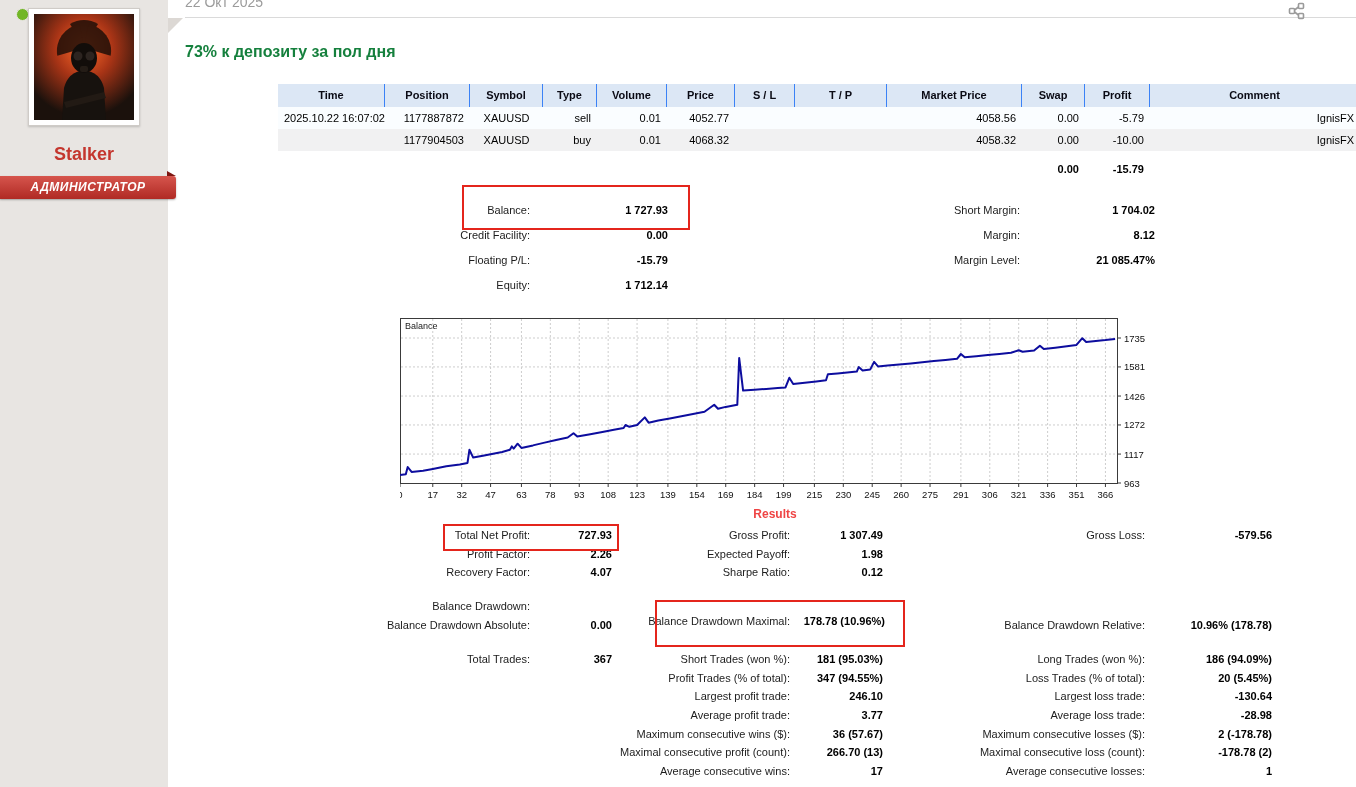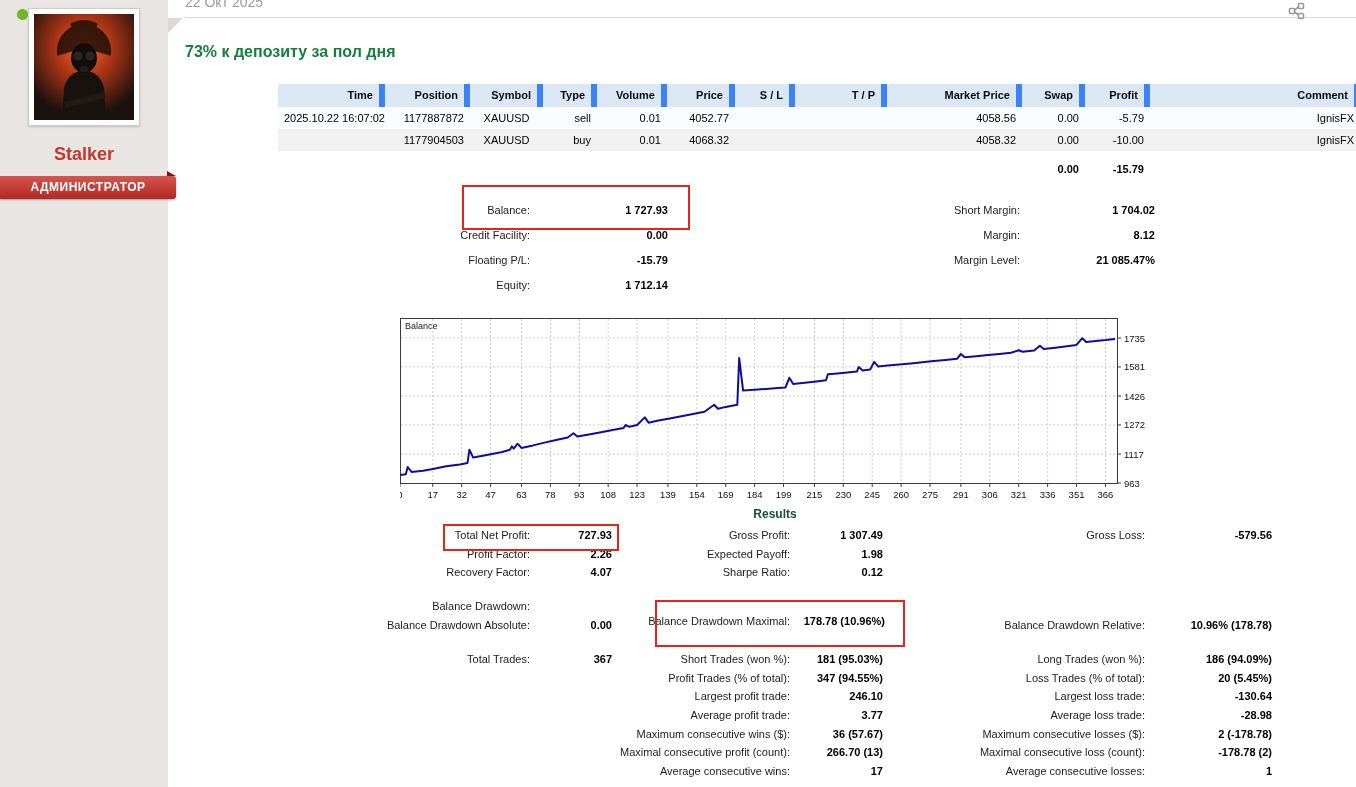--- a/index.html
+++ b/index.html
@@ -10,35 +10,35 @@
   .avatar-frame{position:absolute;left:28px;top:8px;width:100px;height:106px;background:#fff;
                 border:1px solid #cfcbc7;padding:5px;box-shadow:0 1px 2px rgba(0,0,0,.18);}
   .avatar-frame svg{display:block;}
   .online-dot{position:absolute;left:16px;top:8px;width:11px;height:11px;border-radius:50%;
               background:#72b626;border:1px solid #e8e5e2;}
   .username{position:absolute;left:0;top:144px;width:168px;text-align:center;color:#c4362e;
             font-weight:bold;font-size:18px;}
   .role-badge{position:absolute;left:0;top:176px;width:176px;height:23px;
               background:linear-gradient(#d6554d,#b02a24);color:#fff;font-size:12px;font-weight:bold;
               text-align:center;line-height:23px;letter-spacing:.5px;border-radius:0 3px 3px 0;
-              box-shadow:0 1px 2px rgba(0,0,0,.3);}
+              box-shadow:0 1px 2px rgba(0,0,0,.3);font-style:italic;}
   .role-badge::before{content:"";position:absolute;right:0;top:-5px;width:0;height:0;
               border-bottom:5px solid #7e1712;border-right:9px solid transparent;}
   
   .date-text{position:absolute;left:185px;top:-6px;font-size:14px;color:#9b9b9b;}
   .top-rule{position:absolute;left:185px;top:17px;right:0;height:1px;background:#dadada;}
   .bubble-arrow{position:absolute;left:168px;top:18px;width:0;height:0;
                 border-top:15px solid #dcd8d4;border-right:15px solid transparent;}
   .share-btn{position:absolute;left:1288px;top:2px;width:18px;height:18px;color:#9a9a9a;cursor:pointer;}
   .post-title{position:absolute;left:185px;top:32px;font-size:16px;font-weight:bold;color:#15803d;}
   
   .trades-table{position:absolute;left:278px;top:84px;width:1082px;font-size:11px;color:#000;}
   .t-row{display:flex;height:22px;line-height:22px;}
   .t-head{height:23px;line-height:23px;background:#dce7f5;font-weight:bold;color:#0a0a14;}
-  .t-head .t-cell{text-align:right;border-right:6px solid #3b82f6;}
+  .t-head .t-cell{text-align:center;border-right:1px solid #3b82f6;}
   .t-cell{box-sizing:border-box;padding:0 6px;white-space:nowrap;overflow:hidden;flex:0 0 auto;}
   .r0{background:#fafdff;}
   .r1{background:#f1f1f2;}
   .t-total{margin-top:7px;font-weight:bold;background:transparent;}
   
   .stat-col{position:absolute;font-size:11px;color:#1c1c1c;}
   .stat{display:flex;height:var(--rh,18.7px);line-height:var(--rh,18.7px);white-space:nowrap;}
   .stat .lbl{width:var(--lw,200px);text-align:right;}
   .stat .val{width:var(--vw,90px);text-align:right;font-weight:bold;color:#000;}
   #summary-left {left:330px;top:198px;--lw:200px;--vw:138px;--rh:25px;}
@@ -46,21 +46,21 @@
   #results-col1 {left:330px;top:526px;--lw:200px;--vw:82px;}
   #results-col2 {left:600px;top:526px;--lw:190px;--vw:93px;}
   #results-col3 {left:945px;top:526px;--lw:200px;--vw:127px;}
   #dd-col1      {left:330px;top:597px;--lw:200px;--vw:82px;}
   #dd-col2      {left:600px;top:612px;--lw:190px;--vw:95px;}
   #dd-col3      {left:945px;top:616px;--lw:200px;--vw:127px;}
   #tr-col1      {left:330px;top:650px;--lw:200px;--vw:82px;}
   #tr-col2      {left:600px;top:650px;--lw:190px;--vw:93px;}
   #tr-col3      {left:945px;top:650px;--lw:200px;--vw:127px;}
   .results-heading{position:absolute;left:700px;top:507px;width:150px;text-align:center;
-                   font-size:12px;font-weight:bold;color:#14532d;}
+                   font-size:12px;font-weight:bold;color:#ef4444;}
   
   .hl{position:absolute;border:2px solid #e4251c;pointer-events:none;}
   #hl-balance  {left:462px;top:185px;width:224px;height:41px;}
   #hl-netprofit{left:443px;top:524px;width:172px;height:23px;}
   #hl-ddmax    {left:655px;top:600px;width:246px;height:43px;}
   
   .chart-wrap{position:absolute;left:400px;top:318px;width:760px;height:186px;}
 </style>
 </head>
 <body>

